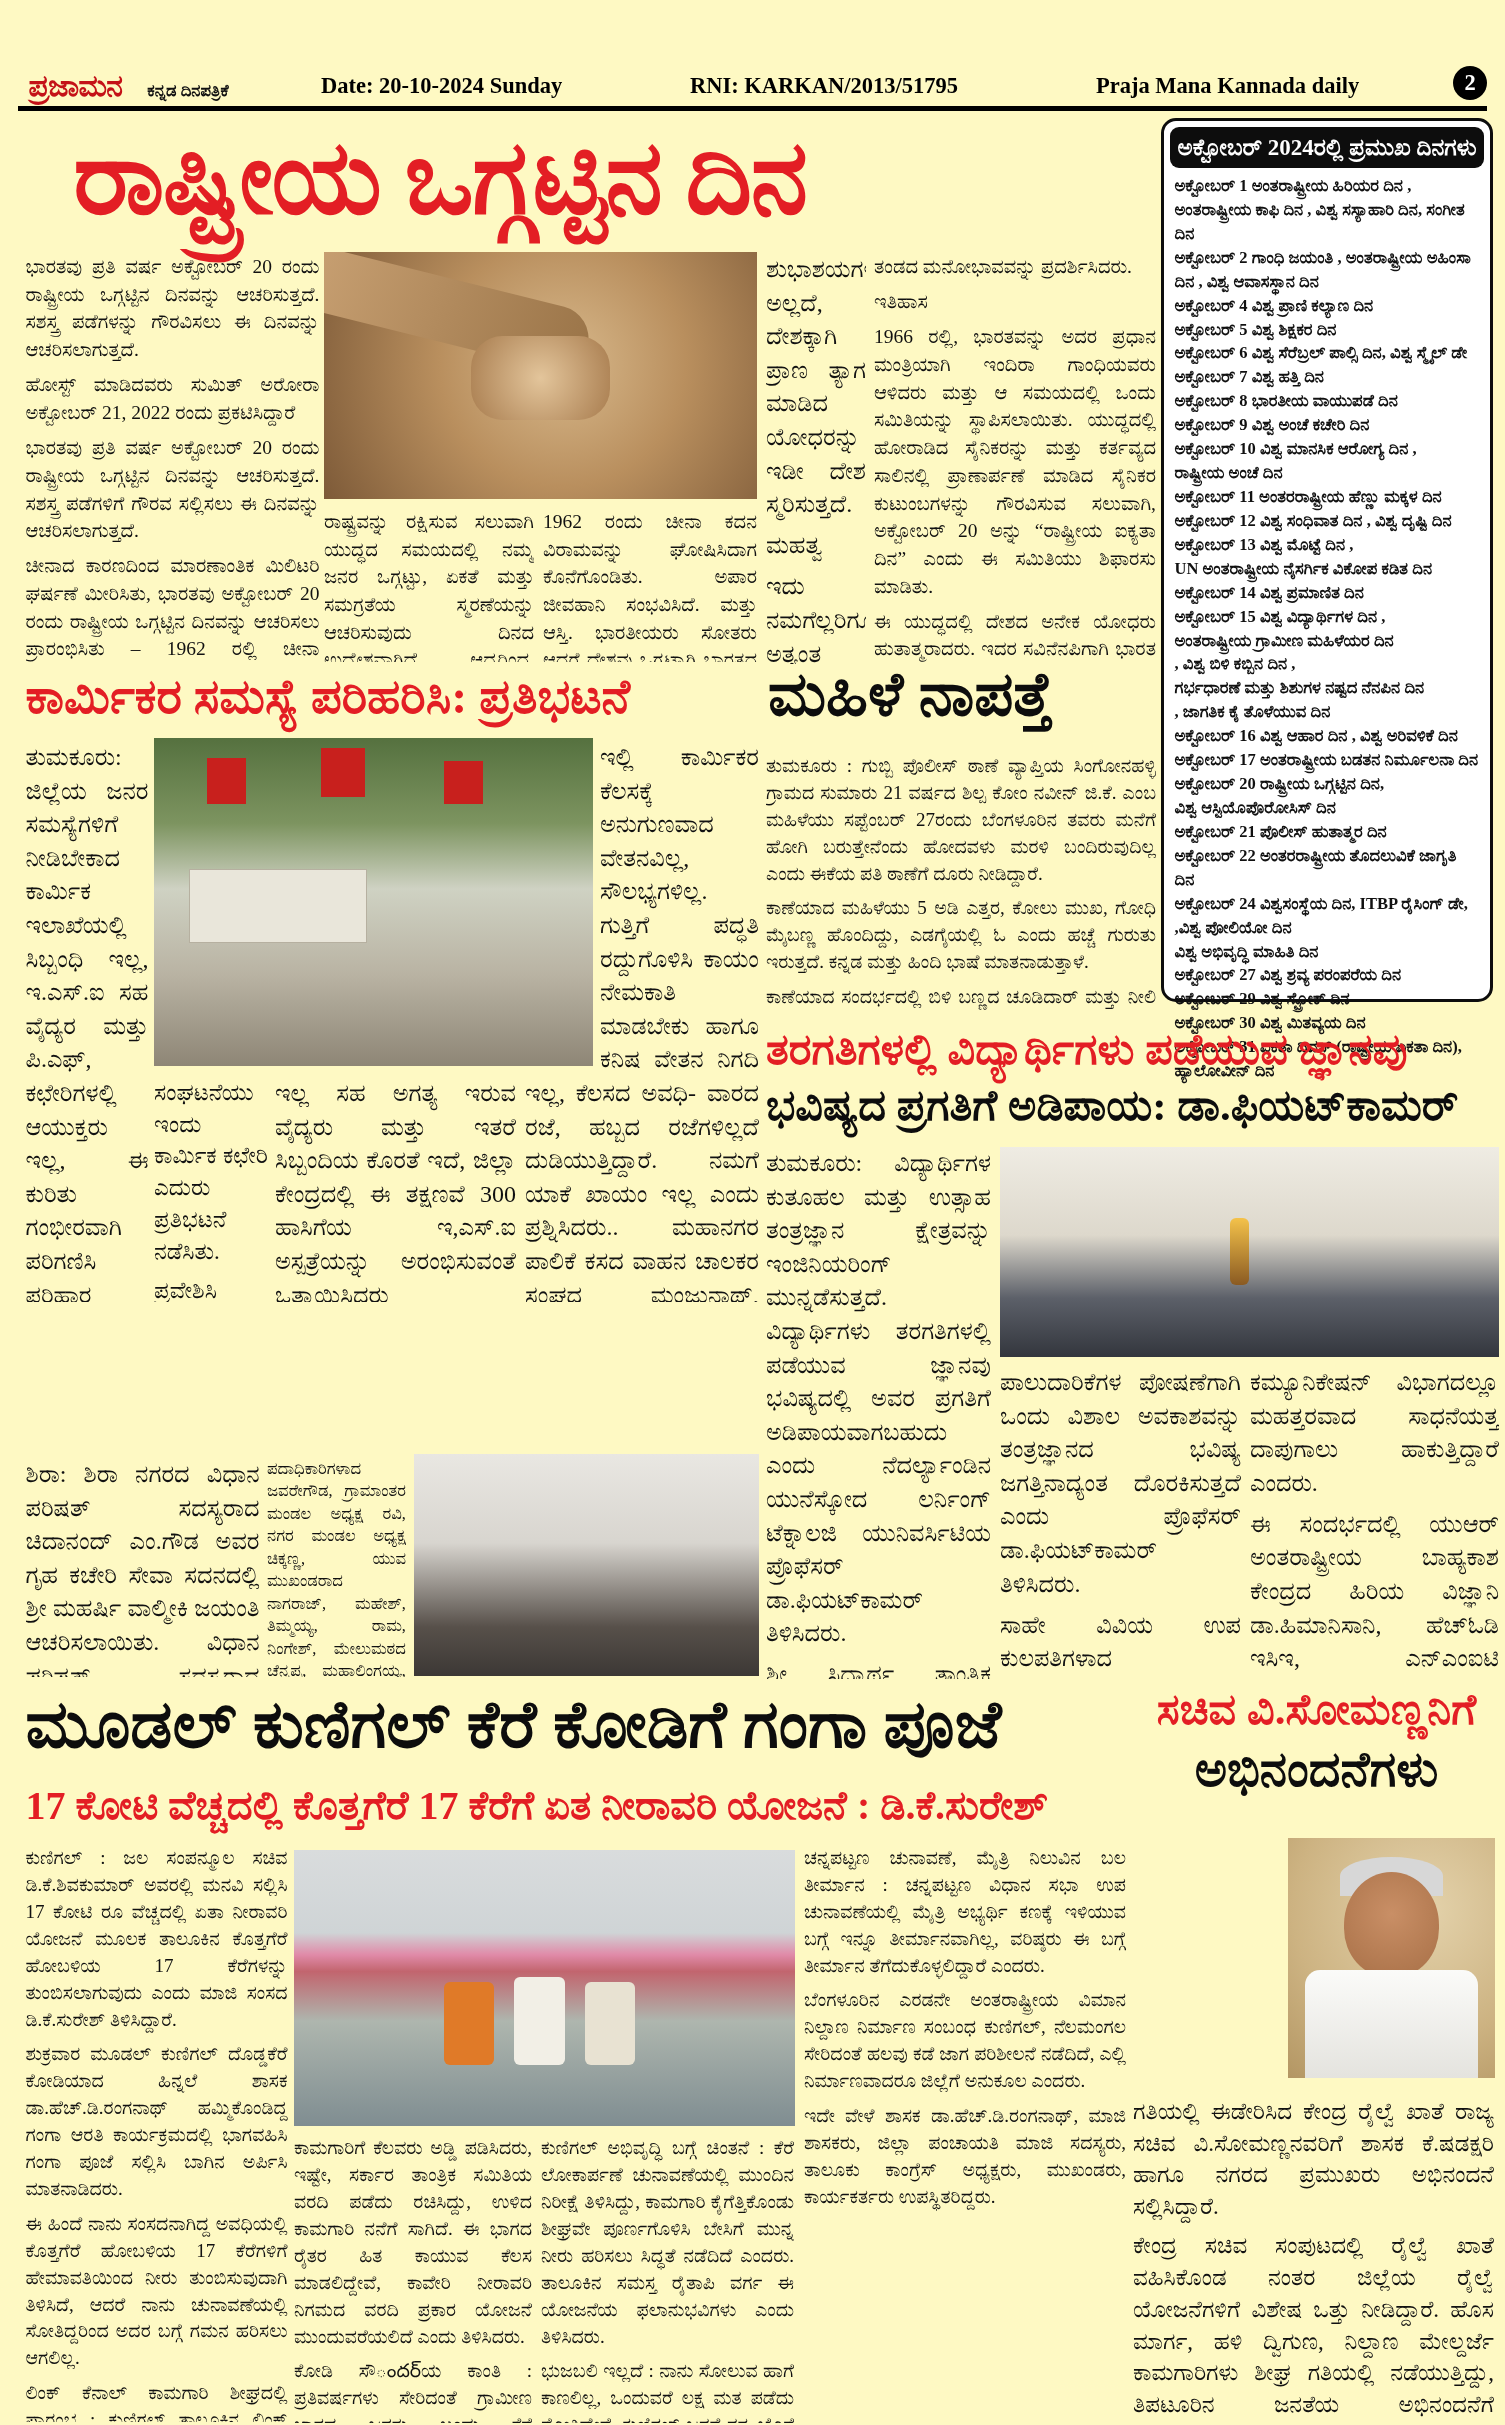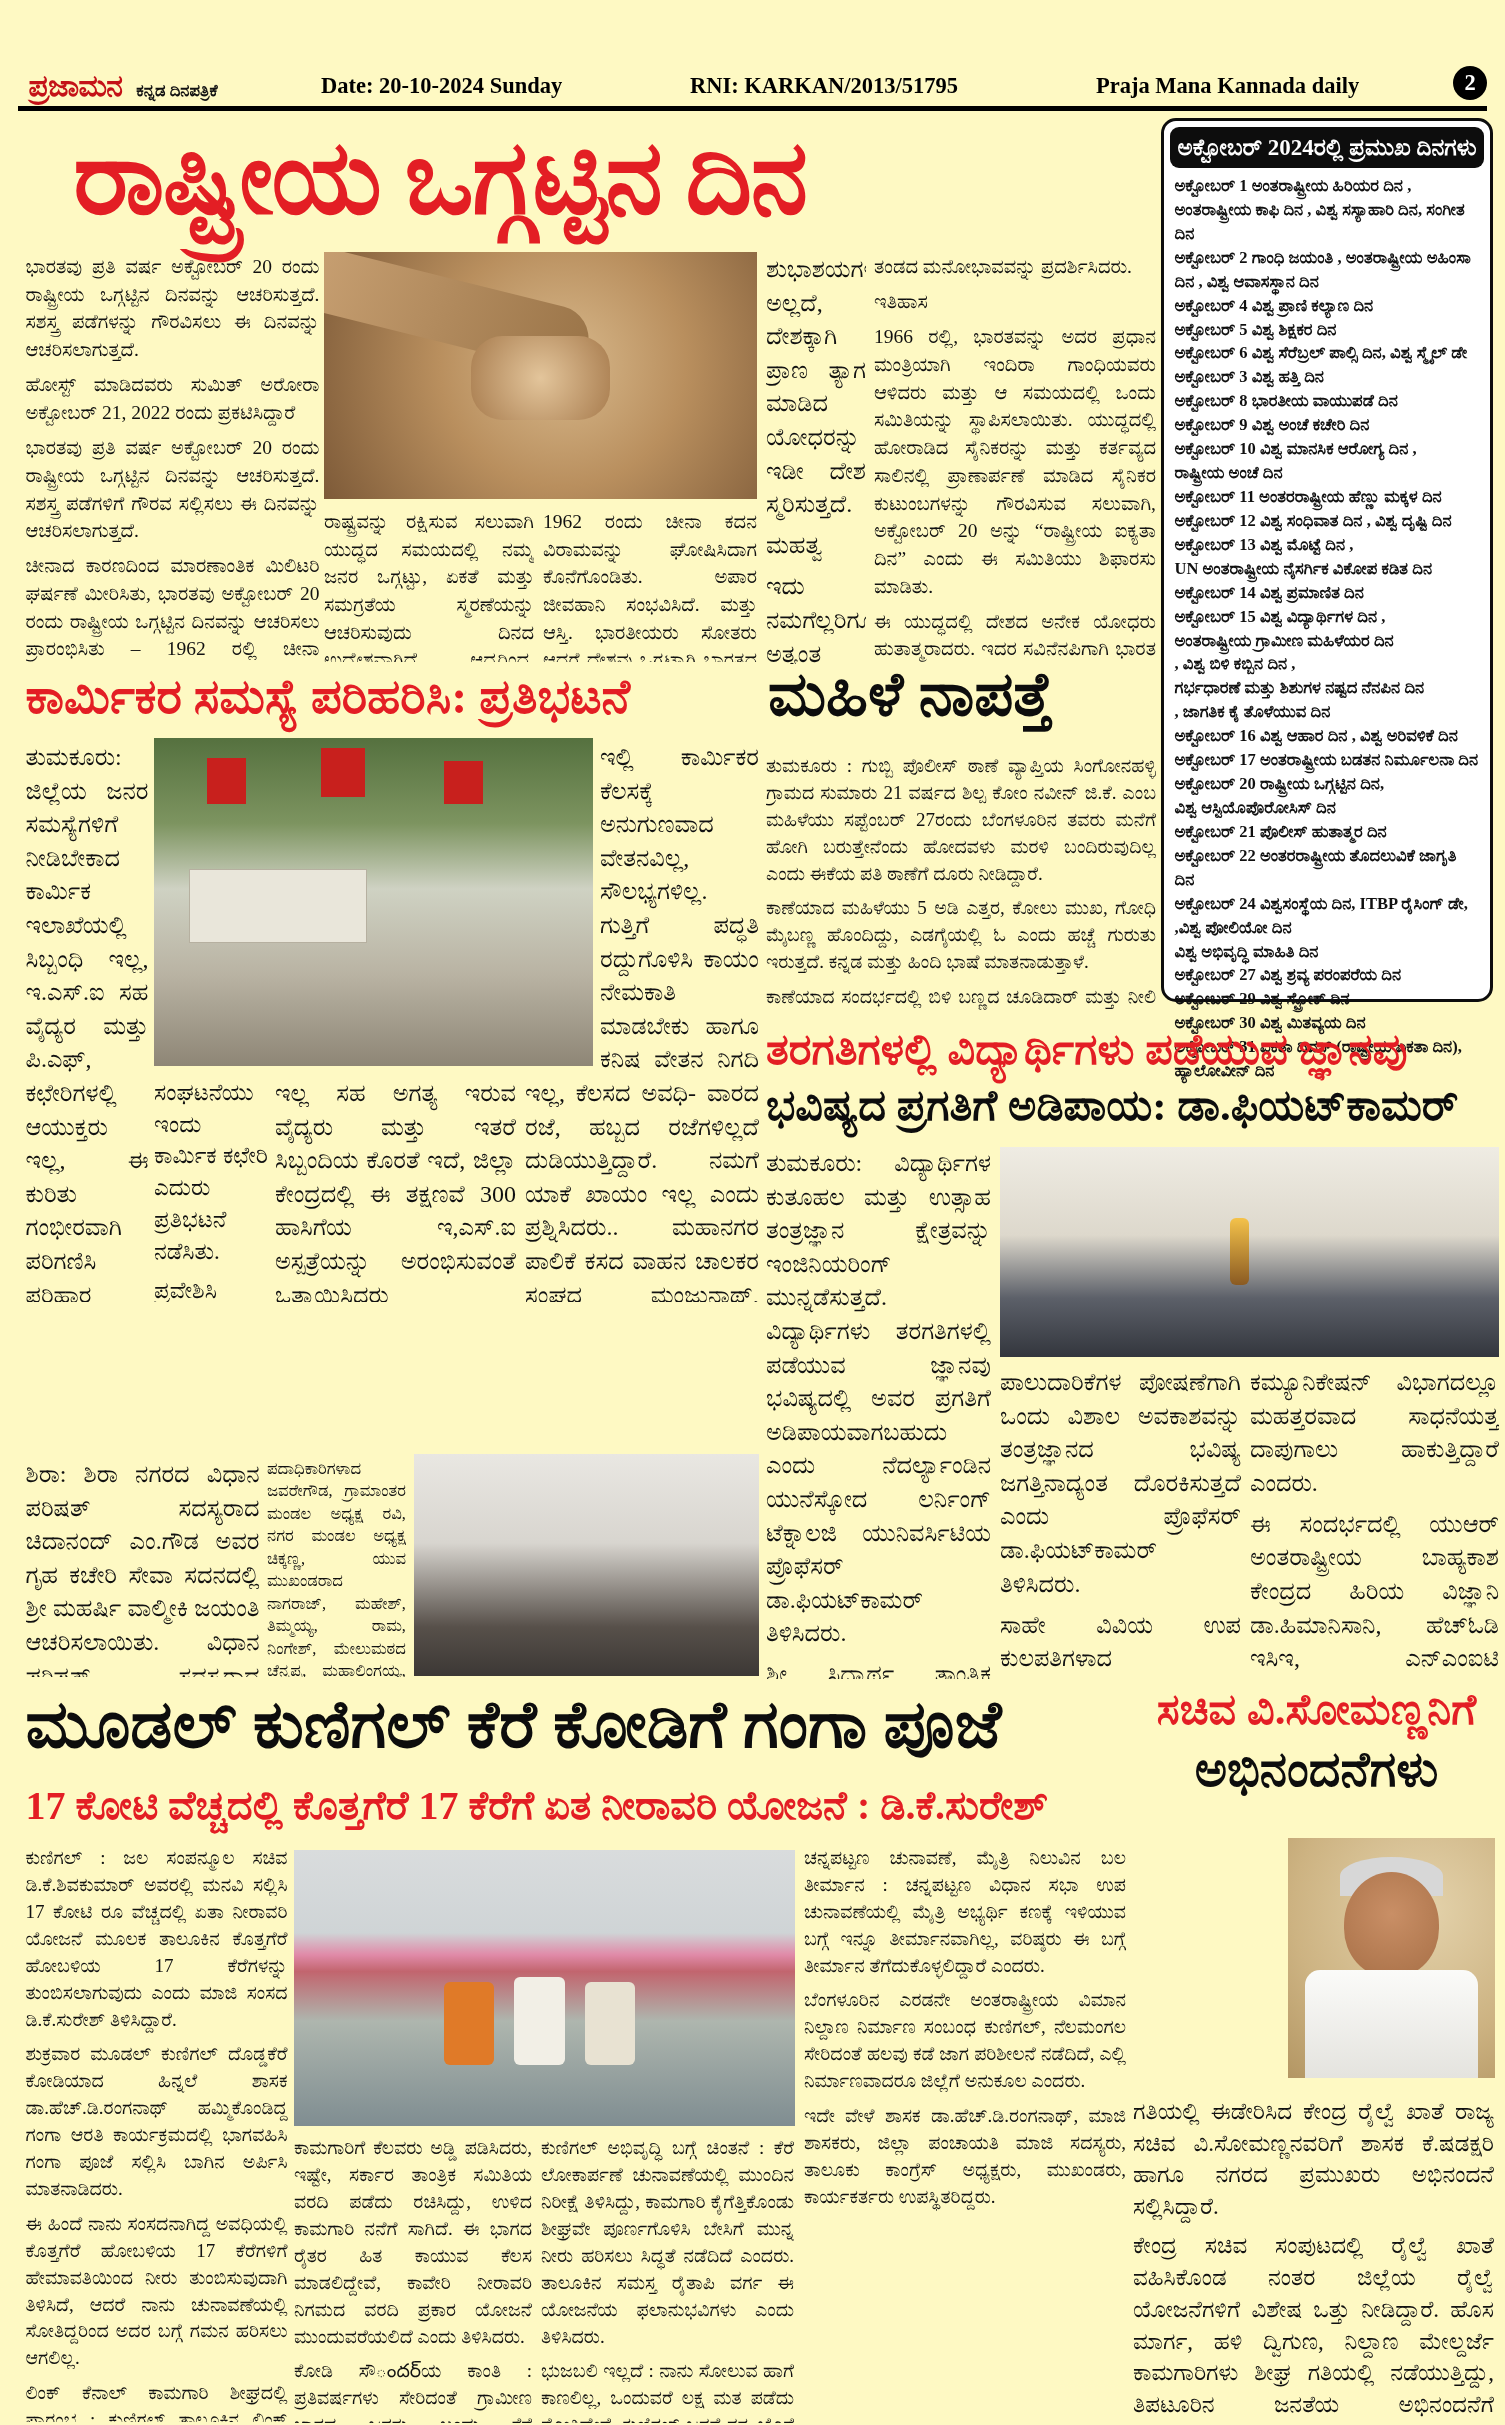--- a/index.html
+++ b/index.html
@@ -2,21 +2,21 @@
 <html style="font-size:12px"><head>
 <meta charset="utf-8">
 <style>
   html,body{margin:0;padding:0;background:#9a9a9a;}
   #page{position:relative;width:1505px;height:2426px;background:#fef9c3;
         font-family:"Liberation Serif","DejaVu Serif",serif;color:#111;overflow:hidden;}
   .abs{position:absolute;}
   
   .hdr-rule{position:absolute;left:18px;right:18px;top:106px;height:4.5px;background:#000;}
   .logo-main{font-weight:bold;font-size:30px;color:#c41218;letter-spacing:-0.7px;}
-  .logo-sub{font-weight:bold;font-size:16.5px;color:#111;margin-left:14px;}
+  .logo-sub{font-weight:bold;font-size:16.5px;color:#111;margin-left:25px;}
   .hdr-txt{font-weight:bold;font-size:22.5px;color:#000;white-space:nowrap;}
   .page-badge{position:absolute;left:1453px;top:66px;width:34px;height:34px;border-radius:50%;
         background:#000;color:#fff;font-weight:bold;font-size:22.5px;display:flex;align-items:center;justify-content:center;}
   
   .lead-head{font-weight:bold;color:#e31e24;font-size:103px;line-height:1.02;letter-spacing:-1.5px;white-space:nowrap;margin-left:48px;}
   .sec-head-red{font-weight:bold;color:#e31e24;}
   .sec-head-black{font-weight:bold;color:#0d0d0d;}
   
   #sidebar{position:absolute;left:1161px;top:118px;width:332px;height:884px;border:3px solid #0d0d0d;
         border-radius:15px;background:#fff;box-sizing:border-box;padding:6px;}
@@ -69,21 +69,21 @@
 
   <div id="sidebar">
     <div class="sb-head">ಅಕ್ಟೋಬರ್ 2024ರಲ್ಲಿ ಪ್ರಮುಖ ದಿನಗಳು</div>
     <div class="sb-list">
         <div class="sb-item">ಅಕ್ಟೋಬರ್ 1 ಅಂತರಾಷ್ಟ್ರೀಯ ಹಿರಿಯರ ದಿನ ,</div>
         <div class="sb-item">ಅಂತರಾಷ್ಟ್ರೀಯ ಕಾಫಿ ದಿನ , ವಿಶ್ವ ಸಸ್ಯಾಹಾರಿ ದಿನ, ಸಂಗೀತ ದಿನ</div>
         <div class="sb-item">ಅಕ್ಟೋಬರ್ 2 ಗಾಂಧಿ ಜಯಂತಿ , ಅಂತರಾಷ್ಟ್ರೀಯ ಅಹಿಂಸಾ ದಿನ , ವಿಶ್ವ ಆವಾಸಸ್ಥಾನ ದಿನ</div>
         <div class="sb-item">ಅಕ್ಟೋಬರ್ 4 ವಿಶ್ವ ಪ್ರಾಣಿ ಕಲ್ಯಾಣ ದಿನ</div>
         <div class="sb-item">ಅಕ್ಟೋಬರ್ 5 ವಿಶ್ವ ಶಿಕ್ಷಕರ ದಿನ</div>
         <div class="sb-item">ಅಕ್ಟೋಬರ್ 6 ವಿಶ್ವ ಸೆರೆಬ್ರಲ್ ಪಾಲ್ಸಿ ದಿನ,  ವಿಶ್ವ ಸ್ಮೈಲ್ ಡೇ</div>
-        <div class="sb-item">ಅಕ್ಟೋಬರ್ 3 ವಿಶ್ವ ಹತ್ತಿ ದಿನ</div>
+        <div class="sb-item">ಅಕ್ಟೋಬರ್ 7 ವಿಶ್ವ ಹತ್ತಿ ದಿನ</div>
         <div class="sb-item">ಅಕ್ಟೋಬರ್ 8 ಭಾರತೀಯ ವಾಯುಪಡೆ ದಿನ</div>
         <div class="sb-item">ಅಕ್ಟೋಬರ್ 9 ವಿಶ್ವ ಅಂಚೆ ಕಚೇರಿ ದಿನ</div>
         <div class="sb-item">ಅಕ್ಟೋಬರ್ 10 ವಿಶ್ವ ಮಾನಸಿಕ ಆರೋಗ್ಯ ದಿನ ,</div>
         <div class="sb-item">ರಾಷ್ಟ್ರೀಯ ಅಂಚೆ ದಿನ</div>
         <div class="sb-item">ಅಕ್ಟೋಬರ್ 11 ಅಂತರರಾಷ್ಟ್ರೀಯ ಹೆಣ್ಣು ಮಕ್ಕಳ ದಿನ</div>
         <div class="sb-item">ಅಕ್ಟೋಬರ್ 12 ವಿಶ್ವ ಸಂಧಿವಾತ ದಿನ , ವಿಶ್ವ ದೃಷ್ಟಿ ದಿನ</div>
         <div class="sb-item">ಅಕ್ಟೋಬರ್ 13 ವಿಶ್ವ ಮೊಟ್ಟೆ ದಿನ ,</div>
         <div class="sb-item">UN ಅಂತರಾಷ್ಟ್ರೀಯ ನೈಸರ್ಗಿಕ ವಿಕೋಪ ಕಡಿತ ದಿನ</div>
         <div class="sb-item">ಅಕ್ಟೋಬರ್ 14 ವಿಶ್ವ ಪ್ರಮಾಣಿತ ದಿನ</div>
         <div class="sb-item">ಅಕ್ಟೋಬರ್ 15 ವಿಶ್ವ ವಿದ್ಯಾರ್ಥಿಗಳ ದಿನ ,</div>

